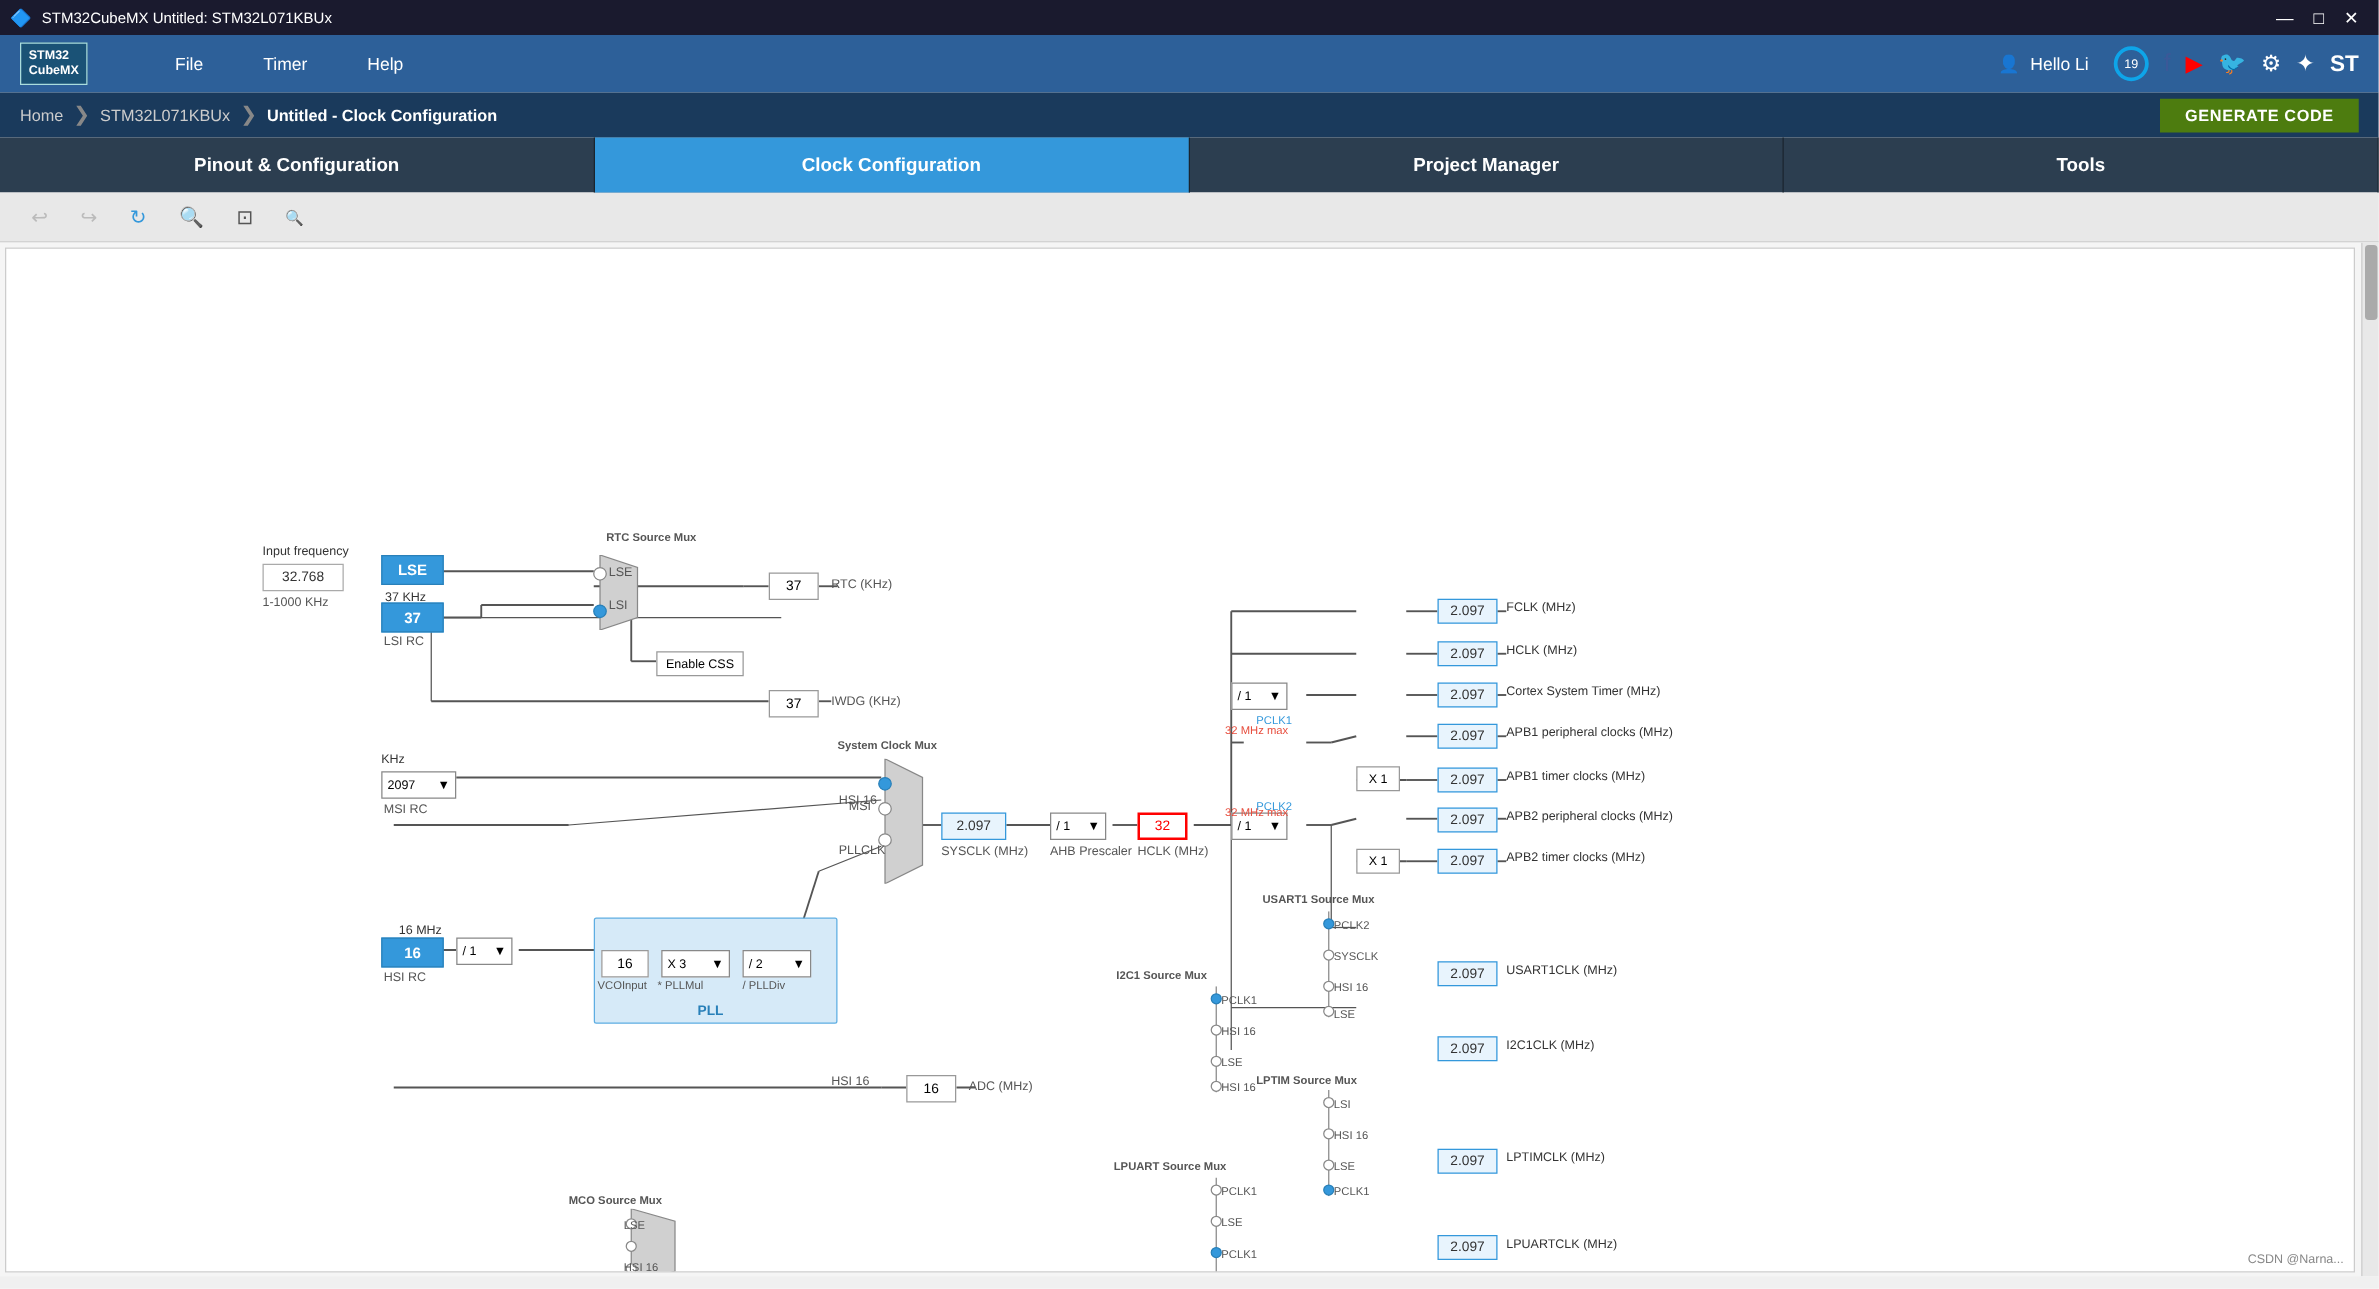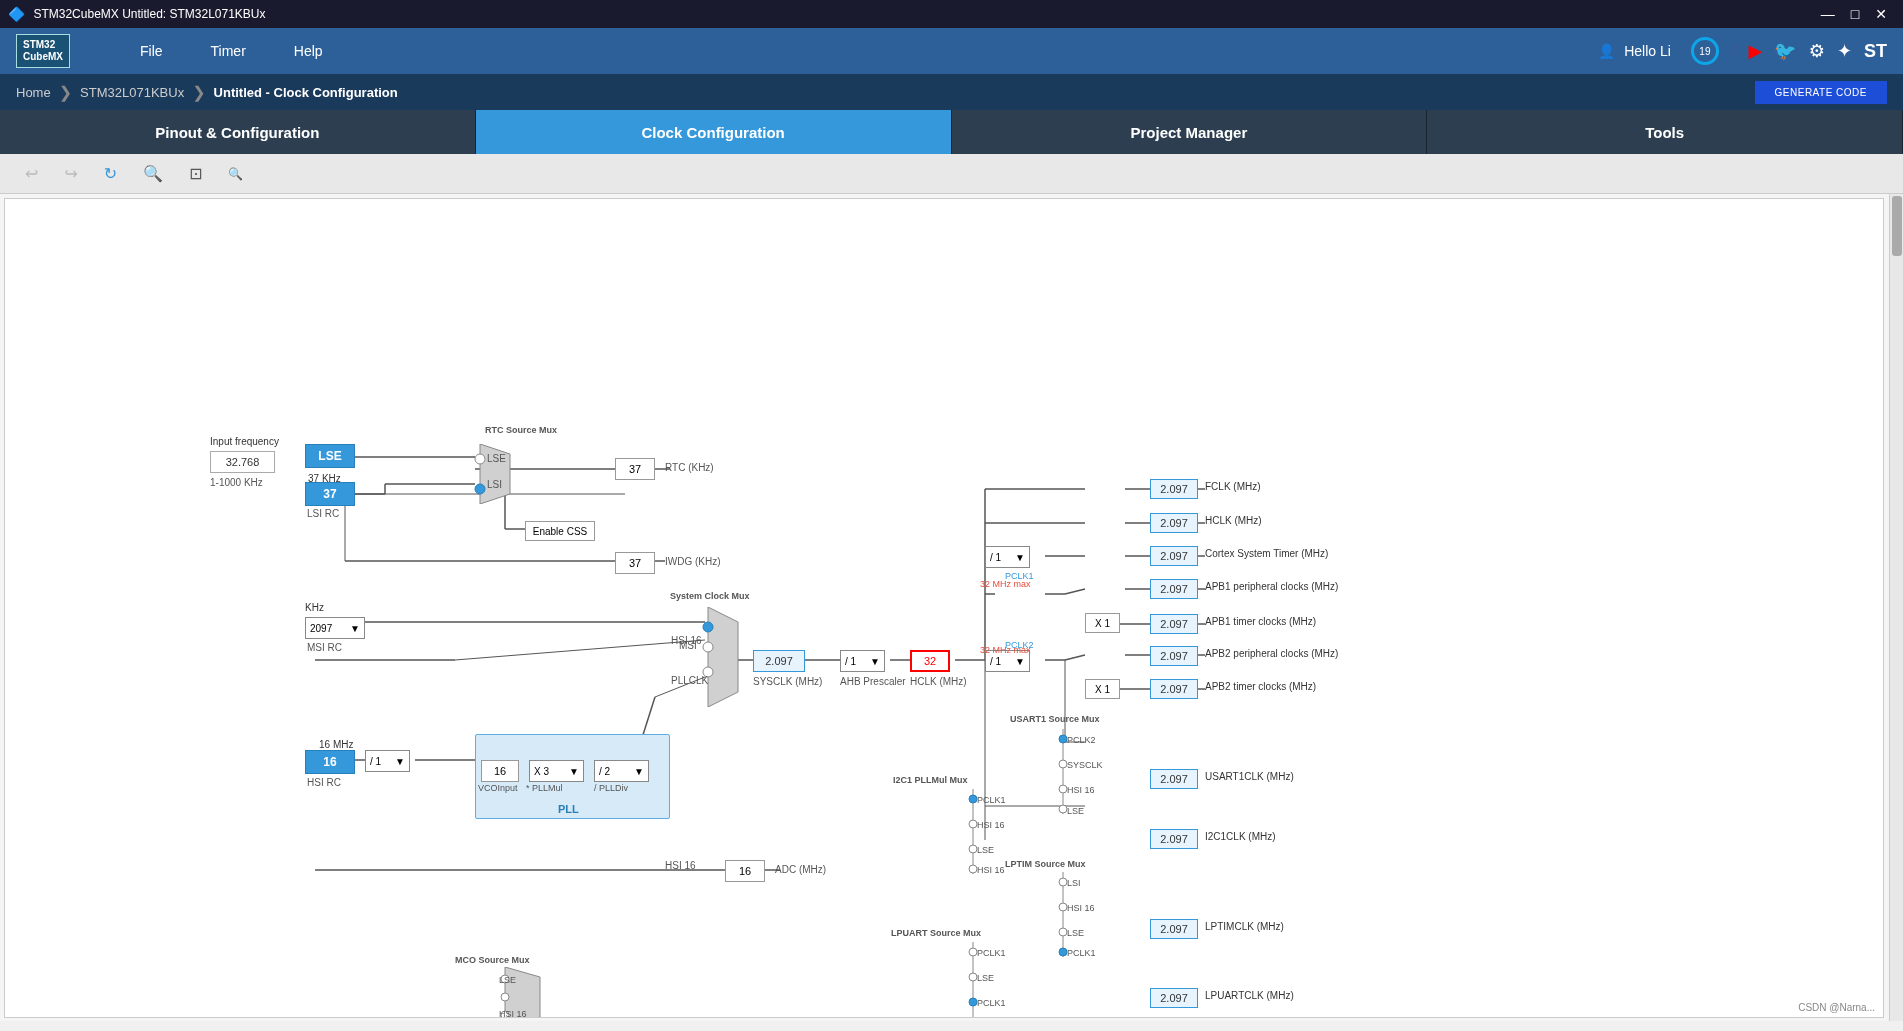--- a/index.html
+++ b/index.html
@@ -68,26 +68,26 @@
       color: #ccc;
       font-size: 13px;
       cursor: pointer;
       display: flex;
       align-items: center;
     }
     .bc-item.active { color: white; font-weight: bold; }
     .bc-sep { color: #888; margin: 0 8px; font-size: 16px; }
     .bc-spacer { flex: 1; }
     .gen-code-btn {
-      background: #1d4ed8;
+      background: #4d7c0f;
       color: white;
       border: none;
       padding: 6px 20px;
-      font-size: 10px;
-      font-weight: normal;
+      font-size: 13px;
+      font-weight: bold;
       cursor: pointer;
       letter-spacing: 0.5px;
     }
 
     
     #tabbar {
       display: flex;
       height: 44px;
       background: #2c3e50;
     }
@@ -553,21 +553,21 @@
       <circle cx="10" cy="60" r="4" fill="white" stroke="#888" stroke-width="1"></circle>
       <circle cx="10" cy="80" r="4" fill="white" stroke="#888" stroke-width="1"></circle>
     </svg>
     <div class="label-text" style="left:1062px; top:536px; font-size:9px;">PCLK2</div>
     <div class="label-text" style="left:1062px; top:561px; font-size:9px;">SYSCLK</div>
     <div class="label-text" style="left:1062px; top:586px; font-size:9px;">HSI 16</div>
     <div class="label-text" style="left:1062px; top:607px; font-size:9px;">LSE</div>
     <div class="value-box" style="left:1145px; top:570px; width:48px; height:20px;">2.097</div>
     <div class="clk-output-label" style="left:1200px; top:572px;">USART1CLK (MHz)</div>
 
-    <div class="mux-label" style="left:888px; top:576px;">I2C1 PLLMul Mux</div>
+    <div class="mux-label" style="left:888px; top:576px;">I2C1 Source Mux</div>
     <svg style="position:absolute; left:958px; top:590px; width:20px; height:85px;">
       <line x1="10" y1="0" x2="10" y2="85" stroke="#888" stroke-width="1"></line>
       <circle cx="10" cy="10" r="4" fill="#3498db" stroke="#2980b9" stroke-width="1"></circle>
       <circle cx="10" cy="35" r="4" fill="white" stroke="#888" stroke-width="1"></circle>
       <circle cx="10" cy="60" r="4" fill="white" stroke="#888" stroke-width="1"></circle>
       <circle cx="10" cy="80" r="4" fill="white" stroke="#888" stroke-width="1"></circle>
     </svg>
     <div class="label-text" style="left:972px; top:596px; font-size:9px;">PCLK1</div>
     <div class="label-text" style="left:972px; top:621px; font-size:9px;">HSI 16</div>
     <div class="label-text" style="left:972px; top:646px; font-size:9px;">LSE</div>

